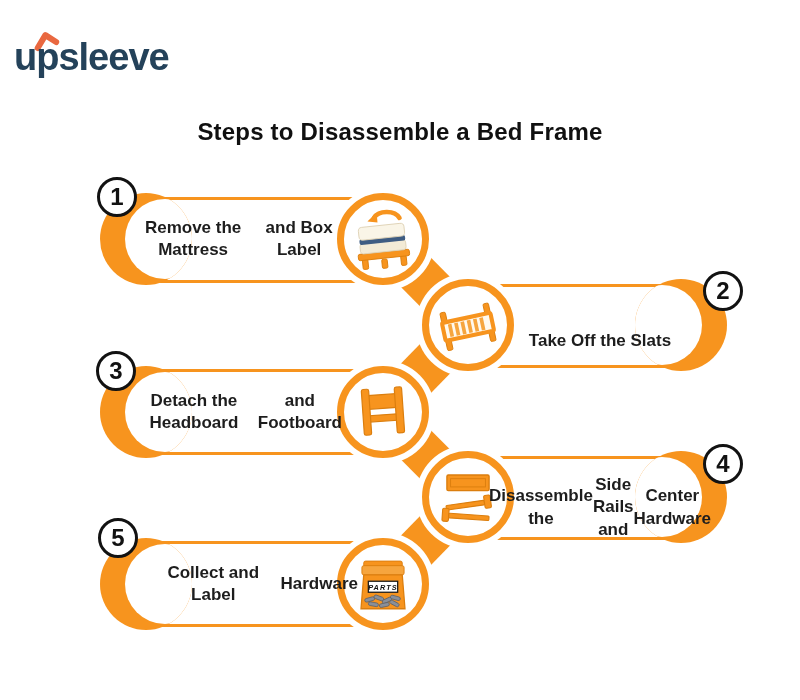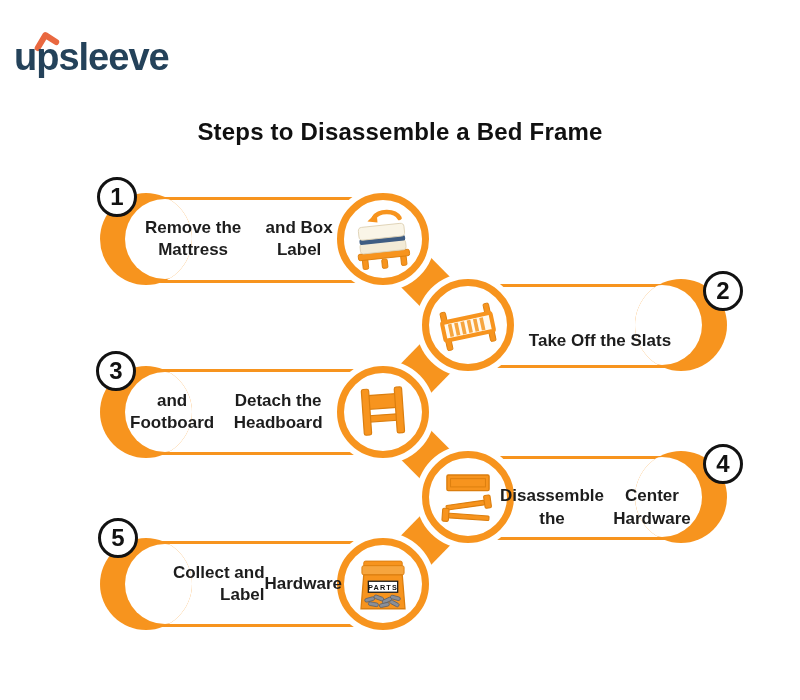--- a/index.html
+++ b/index.html
@@ -129,22 +129,22 @@
         <g transform="rotate(-4 36 36)" fill="#F7941E" stroke="#DB7E0E" stroke-width="1.3">
           <rect x="21" y="17" width="30" height="15"></rect>
           <rect x="21" y="39" width="30" height="7"></rect>
           <rect x="14" y="10" width="8" height="50" rx="2"></rect>
           <rect x="50" y="10" width="8" height="50" rx="2"></rect>
         </g>
       </svg>
     </div>
     <div class="num" style="left:96px;top:351px;">3</div>
     <div class="label" style="left:130px;top:375px;width:212px;height:74px;">
+      <div>Detach the Headboard</div>
       <div>and Footboard</div>
-      <div>Detach the Headboard</div>
     </div>
   </div>
 
   <div>
     <div class="pill" style="left:432px;top:456px;width:286px;height:84px;"></div>
     <div class="cres cres-r" style="left:635px;top:451px;"></div>
     <div class="icon-circle" style="left:422px;top:451px;">
       <svg viewBox="0 0 72 72" width="66" height="66">
         <rect x="13" y="12" width="46" height="17" rx="1.5" fill="#F7941E" stroke="#DB7E0E" stroke-width="1.5"></rect>
         <rect x="17" y="16" width="38" height="9" fill="none" stroke="#DB7E0E" stroke-width="1"></rect>
@@ -154,45 +154,46 @@
         </g>
         <g transform="rotate(4 34 56)" fill="#F7941E" stroke="#DB7E0E" stroke-width="1.2">
           <rect x="8" y="50" width="7" height="14" rx="1.5"></rect>
           <rect x="15" y="55" width="44" height="5" rx="1"></rect>
         </g>
       </svg>
     </div>
     <div class="num" style="left:703px;top:444px;">4</div>
     <div class="label" style="left:500px;top:457px;width:200px;height:101px;">
       <div>Disassemble the</div>
+      <div>Side Rails and</div>
       <div>Center Hardware</div>
     </div>
   </div>
 
   <div>
     <div class="pill" style="left:118px;top:541px;width:302px;height:86px;"></div>
     <div class="cres cres-l" style="left:100px;top:538px;"></div>
-    <div class="icon-circle" style="left:337px;top:538px;">
+    <div class="icon-circle" style="left:337px;top:538px;font-style:italic;">
       <svg viewBox="0 0 72 72" width="66" height="66">
         <rect x="15" y="11" width="42" height="7" rx="2" fill="#F7941E" stroke="#DB7E0E"></rect>
         <rect x="13" y="16" width="46" height="10" rx="2" fill="#F6A53E" stroke="#DB7E0E"></rect>
         <path d="M15 26 H57 L60 63 H12 Z" fill="#F7941E" stroke="#DB7E0E" stroke-width="1.4"></path>
         <rect x="20" y="33" width="32" height="12" fill="#ffffff" stroke="#1D1D1D" stroke-width="1.4"></rect>
         <text x="36" y="42" text-anchor="middle" font-size="8" font-weight="bold" letter-spacing="1.2" fill="#111111">PARTS</text>
         <g fill="#8A8F98" stroke="#5A5F68" stroke-width="0.8">
           <rect x="16" y="51" width="11" height="4" rx="2" transform="rotate(-15 21 53)"></rect>
           <rect x="26" y="49" width="11" height="4" rx="2" transform="rotate(20 31 51)"></rect>
           <rect x="35" y="52" width="11" height="4" rx="2" transform="rotate(-25 40 54)"></rect>
           <rect x="44" y="49" width="11" height="4" rx="2" transform="rotate(15 49 51)"></rect>
           <rect x="20" y="56" width="11" height="4" rx="2" transform="rotate(10 25 58)"></rect>
           <rect x="32" y="57" width="11" height="4" rx="2" transform="rotate(-12 37 59)"></rect>
           <rect x="43" y="55" width="11" height="4" rx="2" transform="rotate(28 48 57)"></rect>
         </g>
       </svg>
     </div>
     <div class="num" style="left:98px;top:518px;">5</div>
-    <div class="label" style="left:130px;top:547px;width:212px;height:74px;text-align:right;">
+    <div class="label" style="left:146px;top:547px;width:212px;height:74px;">
       <div>Collect and Label</div>
       <div>Hardware</div>
     </div>
   </div>
 
 </div>
 
 </body></html>

